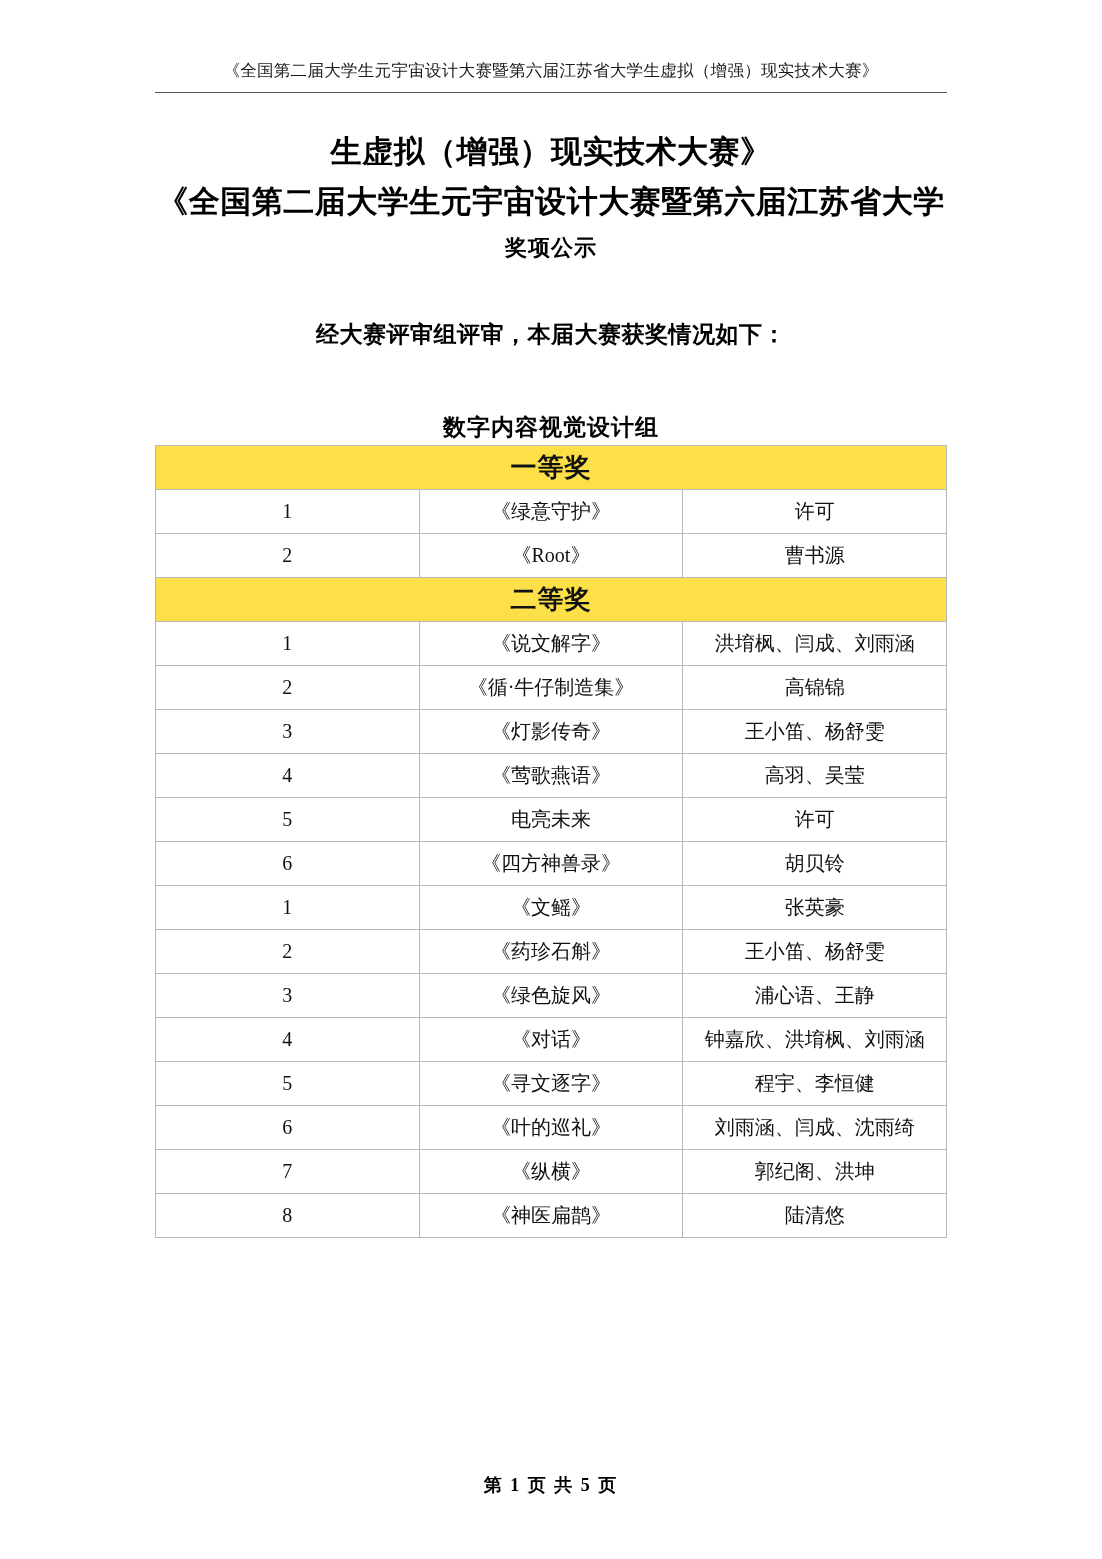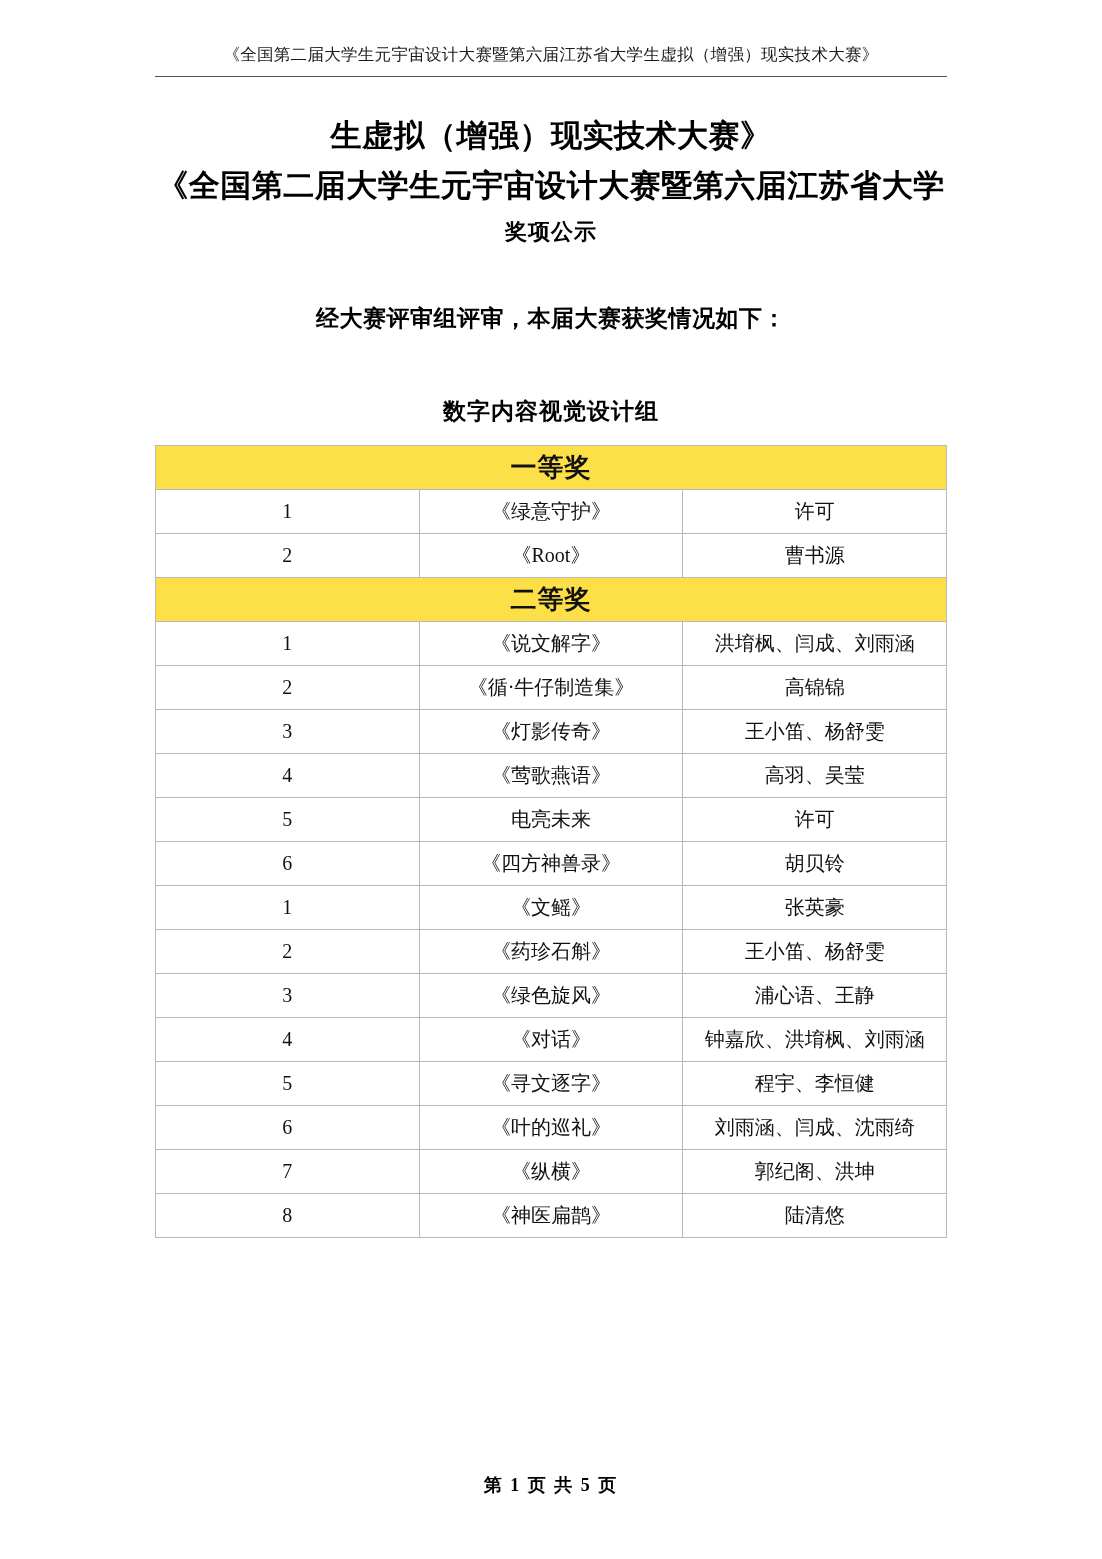--- a/index.html
+++ b/index.html
@@ -12,21 +12,21 @@
     height: 1559px;
     font-family: "Liberation Serif", "DejaVu Serif", serif;
     color: #000000;
     position: relative;
     overflow: hidden;
   }
   .page {
     width: 1102px;
     height: 1559px;
     box-sizing: border-box;
-    padding: 44px 155px 0 155px;
+    padding: 60px 155px 0 155px;
     position: relative;
   }
   .header-text {
     font-size: 16.5px;
     text-align: center;
     letter-spacing: 0.3px;
     padding-bottom: 10px;
     color: #1a1a1a;
   }
   .header-rule {
@@ -53,21 +53,21 @@
     font-weight: bold;
     margin-top: 56px;
     text-align: center;
     letter-spacing: 0.5px;
   }
   .group-title {
     font-size: 23px;
     font-weight: bold;
     text-align: center;
     margin-top: 62px;
-    margin-bottom: 18px;
+    margin-bottom: 2px;
     letter-spacing: 1px;
   }
   table.award-table {
     width: 100%;
     border-collapse: collapse;
     table-layout: fixed;
   }
   table.award-table td {
     border: 1px solid #b8b8b8;
     text-align: center;

